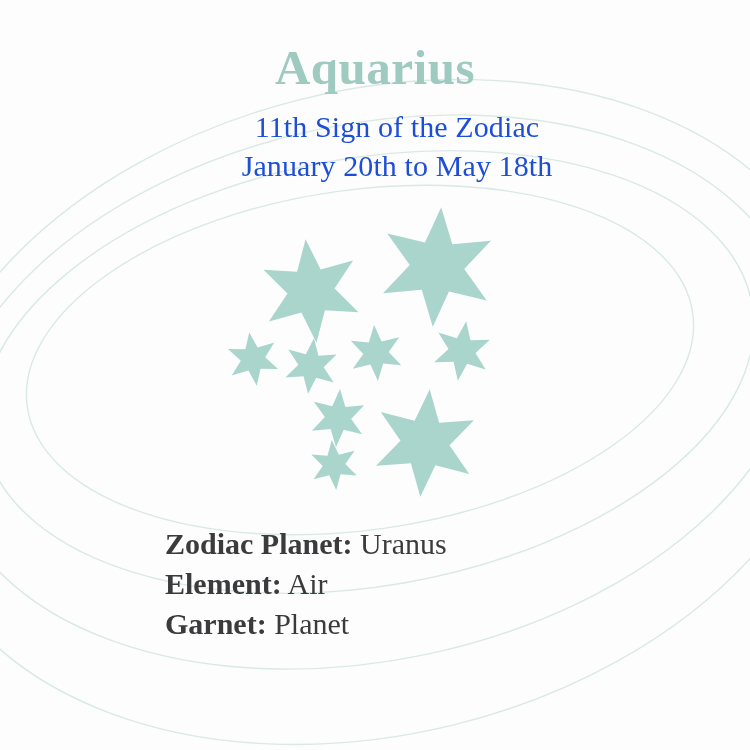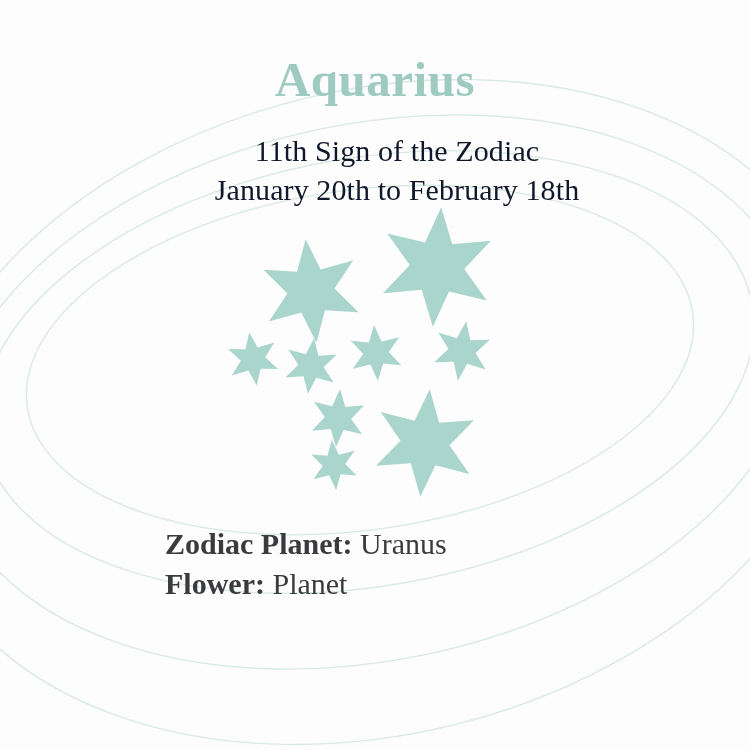--- a/index.html
+++ b/index.html
@@ -38,32 +38,32 @@
 
   
   #header {
     position: absolute;
     left: 0;
     top: 0;
     width: 750px;
     text-align: center;
   }
   #title {
-    margin: 16px;
+    margin: 4px;
     padding-top: 38px;
     font-size: 49px;
     font-weight: bold;
     letter-spacing: 0.5px;
     line-height: 1.05;
     color: #9ecac0;
   }
   .subline {
     font-size: 30px;
     line-height: 1.28;
-    color: #0f172a;
+    color: #1d4ed8;
     letter-spacing: 0.1px;
     padding-left: 44px;
   }
   #sub1 { padding-top: 11px; }
 
   
   #attributes {
     position: absolute;
     left: 165px;
     top: 524px;
@@ -106,21 +106,22 @@
         <path d="M466.18 321.29 L470.40 340.24 L489.82 339.76 L475.52 352.90 L485.64 369.47 L467.11 363.66 L457.82 380.71 L453.60 361.76 L434.18 362.24 L448.48 349.10 L438.36 332.53 L456.89 338.34 Z"></path>
         <path d="M340.02 389.07 L345.38 407.06 L364.07 405.29 L351.16 418.92 L362.04 434.22 L343.78 429.86 L335.98 446.93 L330.62 428.94 L311.93 430.71 L324.84 417.08 L313.96 401.78 L332.22 406.14 Z"></path>
         <path d="M331.82 440.10 L338.81 454.69 L354.48 450.66 L345.33 464.01 L356.66 475.57 L340.52 474.32 L336.18 489.90 L329.19 475.31 L313.52 479.34 L322.67 465.99 L311.34 454.43 L327.48 455.68 Z"></path>
         <path d="M429.71 389.21 L439.09 422.87 L473.94 420.18 L449.48 445.14 L469.23 473.97 L435.38 465.27 L420.29 496.79 L410.91 463.13 L376.06 465.82 L400.52 440.86 L380.77 412.03 L414.62 420.73 Z"></path>
       </g>
   </svg>
 
   <div id="header">
     <h1 id="title">Aquarius</h1>
     <div id="sub1" class="subline">11th Sign of the Zodiac</div>
-    <div id="sub2" class="subline">January 20th to February 18th</div>
+    <div id="sub2" class="subline">January 20th to May 18th</div>
   </div>
 
   <div id="attributes">
       <div class="attr-row"><span class="attr-label">Zodiac Planet:</span><span class="attr-value"> Uranus</span></div>
-      <div class="attr-row"><span class="attr-label">Flower:</span><span class="attr-value"> Planet</span></div>
+      <div class="attr-row"><span class="attr-label">Element:</span><span class="attr-value"> Air</span></div>
+      <div class="attr-row"><span class="attr-label">Garnet:</span><span class="attr-value"> Planet</span></div>
     </div>
 
 </div>
 
 </body></html>

